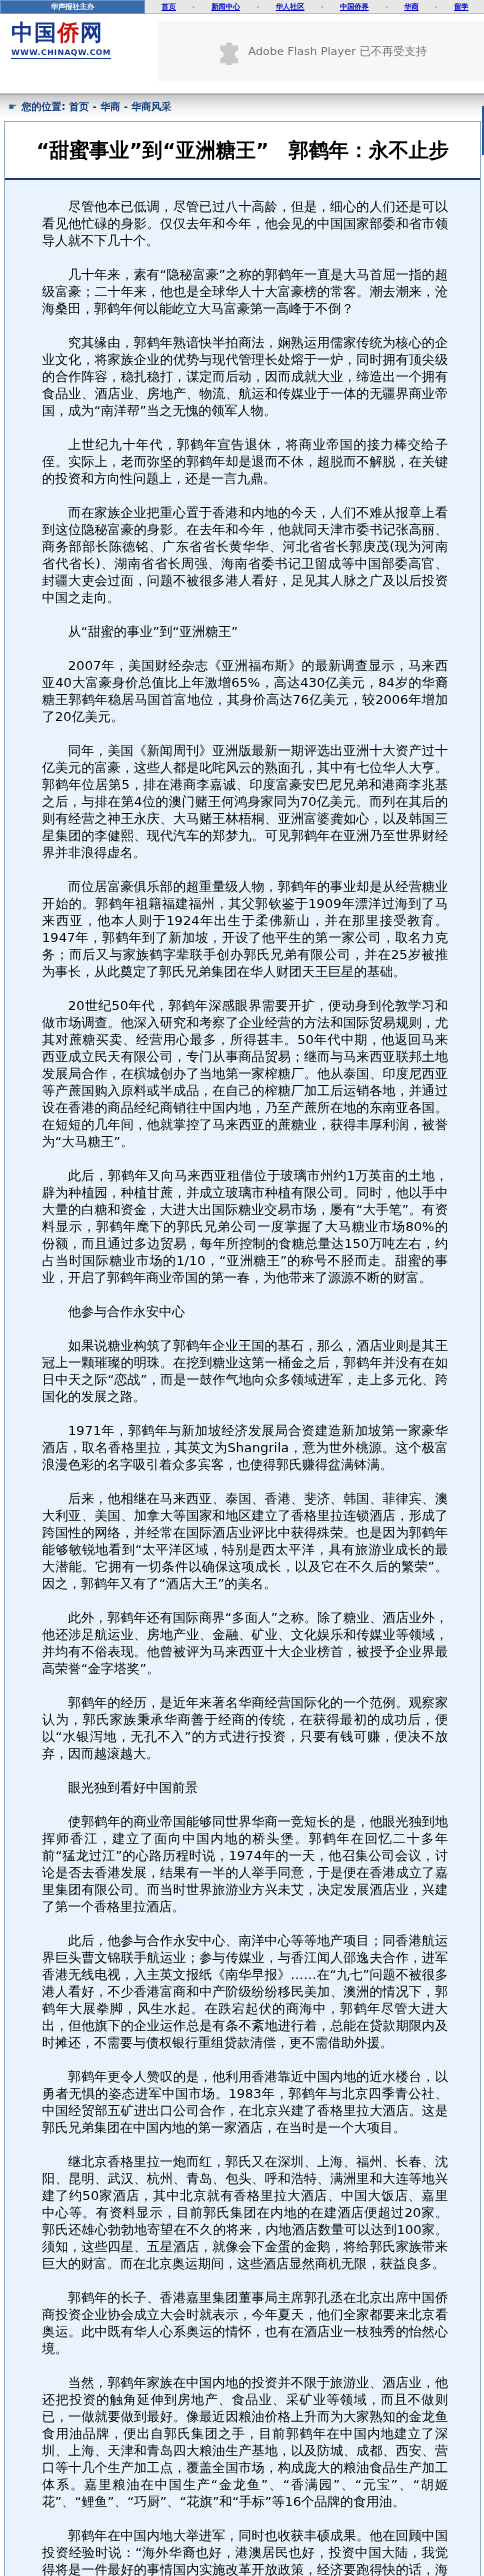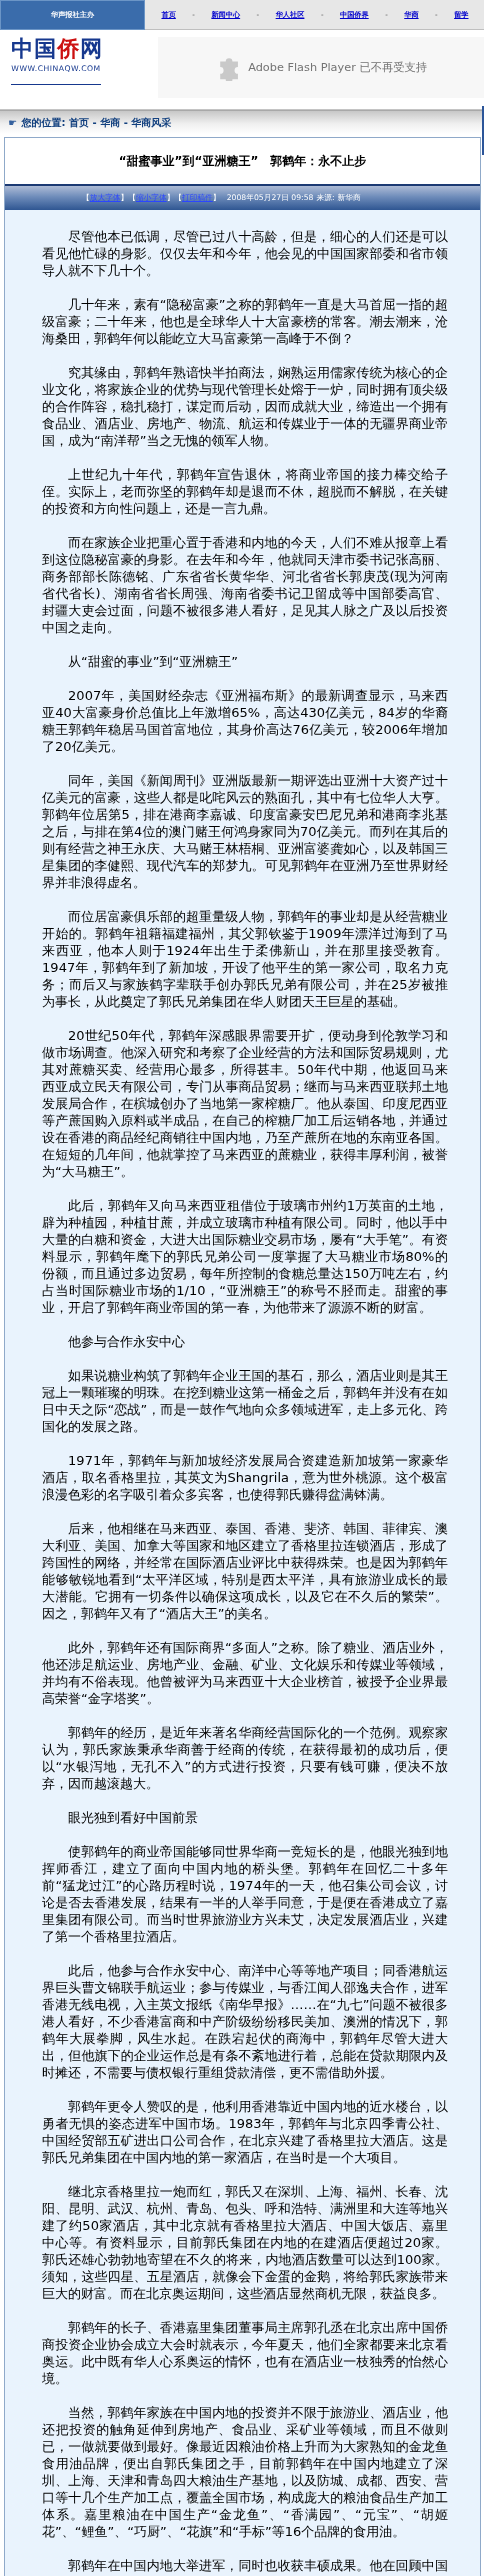--- a/index.html
+++ b/index.html
@@ -1,53 +1,53 @@
 <!DOCTYPE html>
 <html style="font-size:8.2px"><head>
 <meta charset="utf-8">
 <style>
   html,body{margin:0;padding:0;background:#fff;}
   body{width:485px;font-family:"DejaVu Sans","Liberation Sans",sans-serif;color:#000;}
   .page{position:relative;width:485px;overflow:hidden;}
 
   
-  .topbar{display:flex;height:30px;justify-content:flex-end;}
+  .topbar{display:flex;height:14px;justify-content:flex-end;}
   .masthead{width:145px;background:#3a6cab;border:1px solid #6b95c6;box-sizing:border-box;
     color:#fff;font-weight:bold;font-size:7.2px;display:flex;align-items:center;justify-content:center;}
   .topnav{flex:1;background:#e7e7e7;border-bottom:0.5px solid #bfbfbf;display:flex;align-items:center;
     justify-content:space-evenly;font-size:7.2px;font-weight:bold;white-space:nowrap;overflow:hidden;}
   .topnav a{color:#0000cc;text-decoration:underline;cursor:pointer;}
   .topnav .sep{color:#444;font-weight:normal;}
 
   
   .logo-row{display:flex;align-items:flex-start;padding:7.2px 0 5.2px 11.3px;height:77px;box-sizing:border-box;}
   .logo{width:134px;}
   .logo-main{font-size:22px;font-weight:bold;line-height:1.05;letter-spacing:1px;}
   .logo-main .b{color:#16388e;}
   .logo-main .r{color:#cc1111;}
-  .logo-site{color:#16388e;font-weight:normal;font-size:7.7px;letter-spacing:0.5px;margin-top:4.1px;
-    border-bottom:1px solid #16388e;display:inline-block;padding-bottom:11px;}
+  .logo-site{color:#16388e;font-weight:bold;font-size:7.7px;letter-spacing:0.5px;margin-top:4.1px;
+    border-bottom:1px solid #16388e;display:inline-block;padding-bottom:1px;}
   .ad-box{flex:1;margin-left:13px;height:61px;background:#f7f7f7;display:flex;align-items:center;
     justify-content:center;gap:5px;color:#737373;font-size:11.3px;}
   .puzzle{width:27px;height:27px;}
 
   .divider{border-top:0.5px solid #c4c4c4;margin-top:2.1px;}
 
   
   .crumb-row{position:relative;height:23px;background:linear-gradient(180deg,#c7c7c7 0%,#efefef 55%,#ffffff 100%);
     border-top:0.5px solid #a8a8a8;display:flex;align-items:center;padding-left:8.2px;}
   .crumb-ptr{color:#35619e;font-size:9.8px;margin-right:4.6px;}
   .crumb-text{color:#12407f;font-weight:bold;font-size:10px;}
   .crumb-text a{color:#12407f;text-decoration:none;cursor:pointer;}
   .edge-frag{position:absolute;top:106px;right:0;width:3.1px;height:49px;background:#2b5599;}
 
   
   .content-box{margin:2.6px 4.1px 0;border:0.5px solid #8fa9c9;background:#e9f3fd;min-height:3747px;box-sizing:border-box;}
   .title-zone{background:#fff;padding:15.5px 12.4px 13.4px;}
-  h1.title{margin:0;text-align:center;font-size:12px;font-weight:bold;color:#000;}
+  h1.title{margin:0;text-align:center;font-size:20px;font-weight:bold;color:#000;}
   .rule{height:2.6px;background:#1c3a73;}
   .meta-bar{height:24px;background:linear-gradient(180deg,#aebcd6 0%,#6e8cba 45%,#2f5692 100%);
     display:flex;align-items:center;padding-left:77px;color:#fff;font-size:7.7px;}
   .meta-bar .mlink a{color:#2b46ff;text-decoration:underline;cursor:pointer;}
   .meta-bar .brk{color:#fff;}
   .meta-date{margin-left:6.2px;}
   .meta-src{margin-left:3.1px;}
 
   .article-body{padding:17.5px 32px 20.6px 37px;font-size:13px;line-height:17px;text-align:justify;}
   .article-body p{margin:0 0 17px;text-indent:2em;}
@@ -94,26 +94,20 @@
     <span class="crumb-ptr">☛</span>
     <span class="crumb-text" id="crumb-trail"><span>您的位置: </span><a>首页</a><span> - </span><a>华商</a><span> - </span><a>华商风采</a></span>
   </div>
   <div class="edge-frag"></div>
 
   <div class="content-box">
     <div class="title-zone">
       <h1 class="title">“甜蜜事业”到“亚洲糖王”　郭鹤年：永不止步</h1>
     </div>
     <div class="rule"></div>
-    <div class="meta-bar">
-      <span id="meta-links"><span class="mlink"><span class="brk">【</span><a>放大字体</a><span class="brk">】</span></span><span class="mlink"><span class="brk">【</span><a>缩小字体</a><span class="brk">】</span></span><span class="mlink"><span class="brk">【</span><a>打印稿件</a><span class="brk">】</span></span></span>
-      <span class="meta-date">2008年05月27日 09:58</span>
-      <span class="meta-src">来源:</span>
-      <span class="meta-src">新华商</span>
-    </div>
     <div class="article-body" id="article-body">
         <p class="para">尽管他本已低调，尽管已过八十高龄，但是，细心的人们还是可以看见他忙碌的身影。仅仅去年和今年，他会见的中国国家部委和省市领导人就不下几十个。</p>
         <p class="para">几十年来，素有“隐秘富豪”之称的郭鹤年一直是大马首屈一指的超级富豪；二十年来，他也是全球华人十大富豪榜的常客。潮去潮来，沧海桑田，郭鹤年何以能屹立大马富豪第一高峰于不倒？</p>
         <p class="para">究其缘由，郭鹤年熟谙快半拍商法，娴熟运用儒家传统为核心的企业文化，将家族企业的优势与现代管理长处熔于一炉，同时拥有顶尖级的合作阵容，稳扎稳打，谋定而后动，因而成就大业，缔造出一个拥有食品业、酒店业、房地产、物流、航运和传媒业于一体的无疆界商业帝国，成为“南洋帮”当之无愧的领军人物。</p>
         <p class="para">上世纪九十年代，郭鹤年宣告退休，将商业帝国的接力棒交给子侄。实际上，老而弥坚的郭鹤年却是退而不休，超脱而不解脱，在关键的投资和方向性问题上，还是一言九鼎。</p>
         <p class="para">而在家族企业把重心置于香港和内地的今天，人们不难从报章上看到这位隐秘富豪的身影。在去年和今年，他就同天津市委书记张高丽、商务部部长陈德铭、广东省省长黄华华、河北省省长郭庚茂(现为河南省代省长)、湖南省省长周强、海南省委书记卫留成等中国部委高官、封疆大吏会过面，问题不被很多港人看好，足见其人脉之广及以后投资中国之走向。</p>
         <p class="head">从“甜蜜的事业”到“亚洲糖王”</p>
         <p class="para">2007年，美国财经杂志《亚洲福布斯》的最新调查显示，马来西亚40大富豪身价总值比上年激增65%，高达430亿美元，84岁的华裔糖王郭鹤年稳居马国首富地位，其身价高达76亿美元，较2006年增加了20亿美元。</p>
         <p class="para">同年，美国《新闻周刊》亚洲版最新一期评选出亚洲十大资产过十亿美元的富豪，这些人都是叱咤风云的熟面孔，其中有七位华人大亨。郭鹤年位居第5，排在港商李嘉诚、印度富豪安巴尼兄弟和港商李兆基之后，与排在第4位的澳门赌王何鸿身家同为70亿美元。而列在其后的则有经营之神王永庆、大马赌王林梧桐、亚洲富婆龚如心，以及韩国三星集团的李健熙、现代汽车的郑梦九。可见郭鹤年在亚洲乃至世界财经界并非浪得虚名。</p>
         <p class="para">而位居富豪俱乐部的超重量级人物，郭鹤年的事业却是从经营糖业开始的。郭鹤年祖籍福建福州，其父郭钦鉴于1909年漂洋过海到了马来西亚，他本人则于1924年出生于柔佛新山，并在那里接受教育。1947年，郭鹤年到了新加坡，开设了他平生的第一家公司，取名力克务；而后又与家族鹤字辈联手创办郭氏兄弟有限公司，并在25岁被推为事长，从此奠定了郭氏兄弟集团在华人财团天王巨星的基础。</p>

